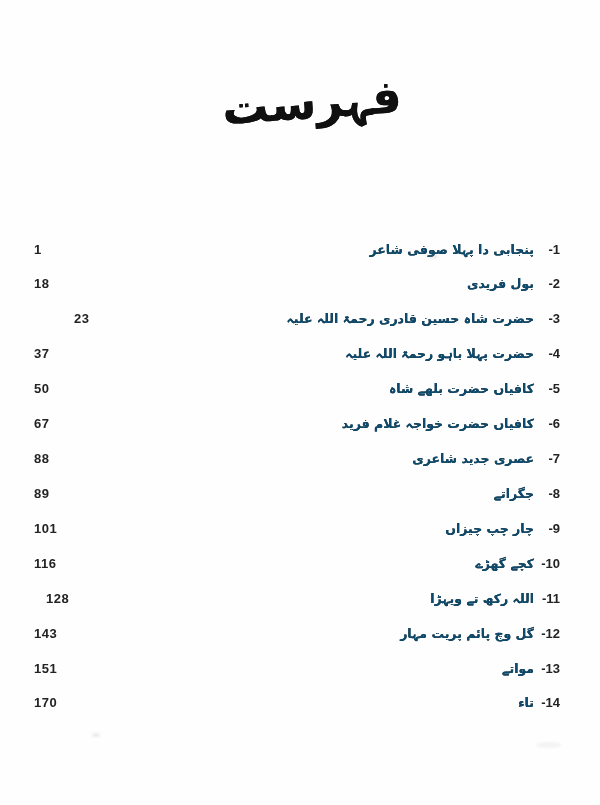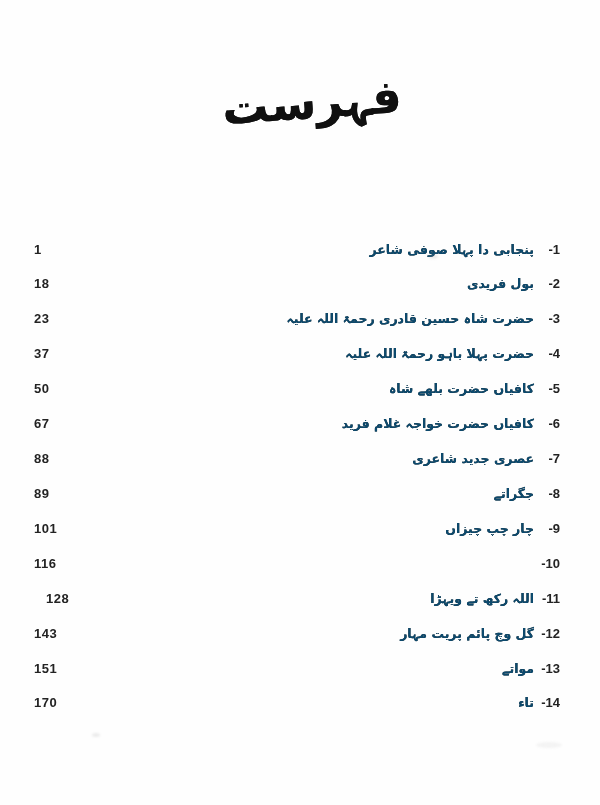--- a/index.html
+++ b/index.html
@@ -99,21 +99,21 @@
       <div class="row" style="top: 232px;">
       <span class="pageno">1</span>
       <span class="title">پنجابی دا پہلا صوفی شاعر</span>
       <span class="num">-1</span>
     </div>
       <div class="row" style="top: 266px; text-align: right;">
       <span class="pageno">18</span>
       <span class="title">بول فریدی</span>
       <span class="num">-2</span>
     </div>
-      <div class="row" style="top: 301px;">
+      <div class="row" style="top: 301px; margin-left: 40px;">
       <span class="pageno">23</span>
       <span class="title">حضرت شاہ حسین قادری رحمۃ اللہ علیہ</span>
       <span class="num">-3</span>
     </div>
       <div class="row" style="top: 336px;">
       <span class="pageno">37</span>
       <span class="title">حضرت پہلا باہو رحمۃ اللہ علیہ</span>
       <span class="num">-4</span>
     </div>
       <div class="row" style="top: 371px;">
@@ -136,20 +136,21 @@
       <span class="title">جگراتے</span>
       <span class="num">-8</span>
     </div>
       <div class="row" style="top: 511px;">
       <span class="pageno">101</span>
       <span class="title">چار چپ چیزاں</span>
       <span class="num">-9</span>
     </div>
       <div class="row" style="top: 546px;">
       <span class="pageno">116</span>
+      <span class="title">کچے گھڑے</span>
       <span class="num">-10</span>
     </div>
       <div class="row" style="top: 581px; margin-left: 12px;">
       <span class="pageno">128</span>
       <span class="title">اللہ رکھ تے ویہڑا</span>
       <span class="num">-11</span>
     </div>
       <div class="row" style="top: 616px;">
       <span class="pageno">143</span>
       <span class="title">گل وچ پائم پریت مہار</span>

